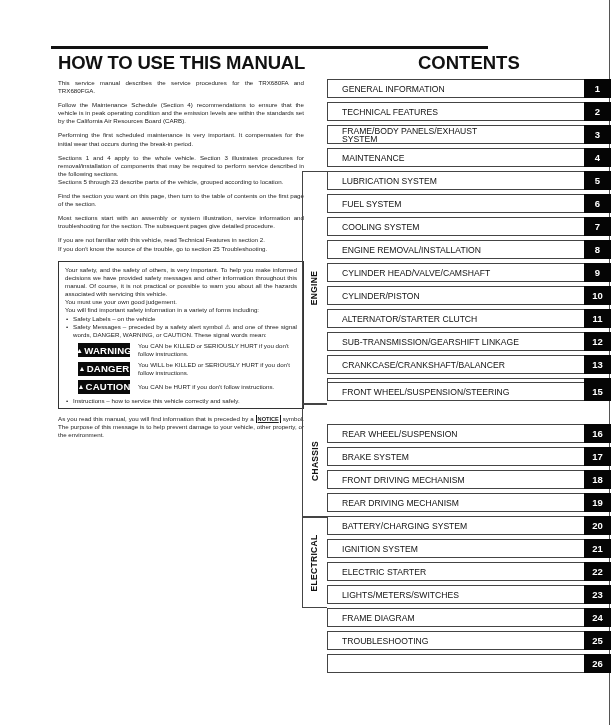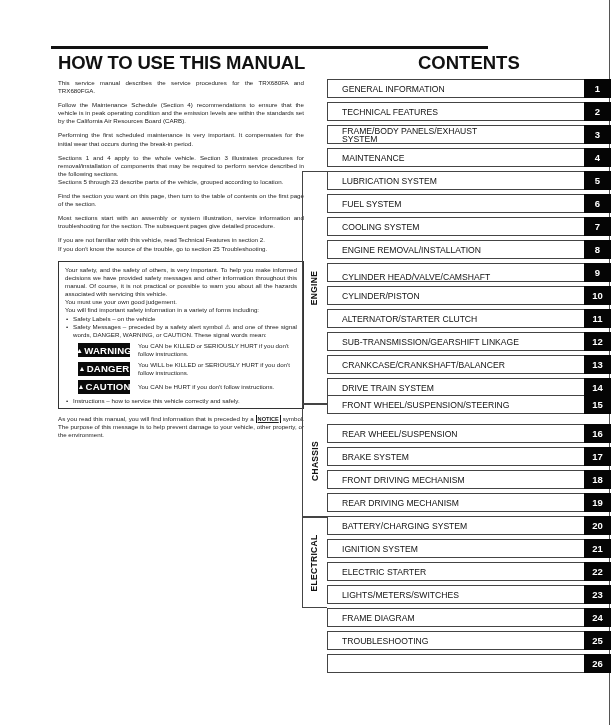--- a/index.html
+++ b/index.html
@@ -130,21 +130,21 @@
     <span class="toc-num">6</span>
   </div>
 <div class="toc-row" style="top:217px;">
     <span class="toc-label">COOLING SYSTEM</span>
     <span class="toc-num">7</span>
   </div>
 <div class="toc-row" style="top:240px;">
     <span class="toc-label">ENGINE REMOVAL/INSTALLATION</span>
     <span class="toc-num">8</span>
   </div>
-<div class="toc-row" style="top:263px;align-items:flex-end;">
+<div class="toc-row" style="top:263px;">
     <span class="toc-label">CYLINDER HEAD/VALVE/CAMSHAFT</span>
     <span class="toc-num">9</span>
   </div>
 <div class="toc-row" style="top:286px;">
     <span class="toc-label">CYLINDER/PISTON</span>
     <span class="toc-num">10</span>
   </div>
 <div class="toc-row" style="top:309px;">
     <span class="toc-label">ALTERNATOR/STARTER CLUTCH</span>
     <span class="toc-num">11</span>
@@ -154,21 +154,21 @@
     <span class="toc-num">12</span>
   </div>
 <div class="toc-row" style="top:355px;">
     <span class="toc-label">CRANKCASE/CRANKSHAFT/BALANCER</span>
     <span class="toc-num">13</span>
   </div>
 <div class="toc-row" style="top:378px;">
     <span class="toc-label">DRIVE TRAIN SYSTEM</span>
     <span class="toc-num">14</span>
   </div>
-<div class="toc-row" style="top:395px;justify-content:center;">
+<div class="toc-row" style="top:382px;justify-content:center;">
     <span class="toc-label">FRONT WHEEL/SUSPENSION/STEERING</span>
     <span class="toc-num">15</span>
   </div>
 <div class="toc-row" style="top:424px;">
     <span class="toc-label">REAR WHEEL/SUSPENSION</span>
     <span class="toc-num">16</span>
   </div>
 <div class="toc-row" style="top:447px;">
     <span class="toc-label">BRAKE SYSTEM</span>
     <span class="toc-num">17</span>

